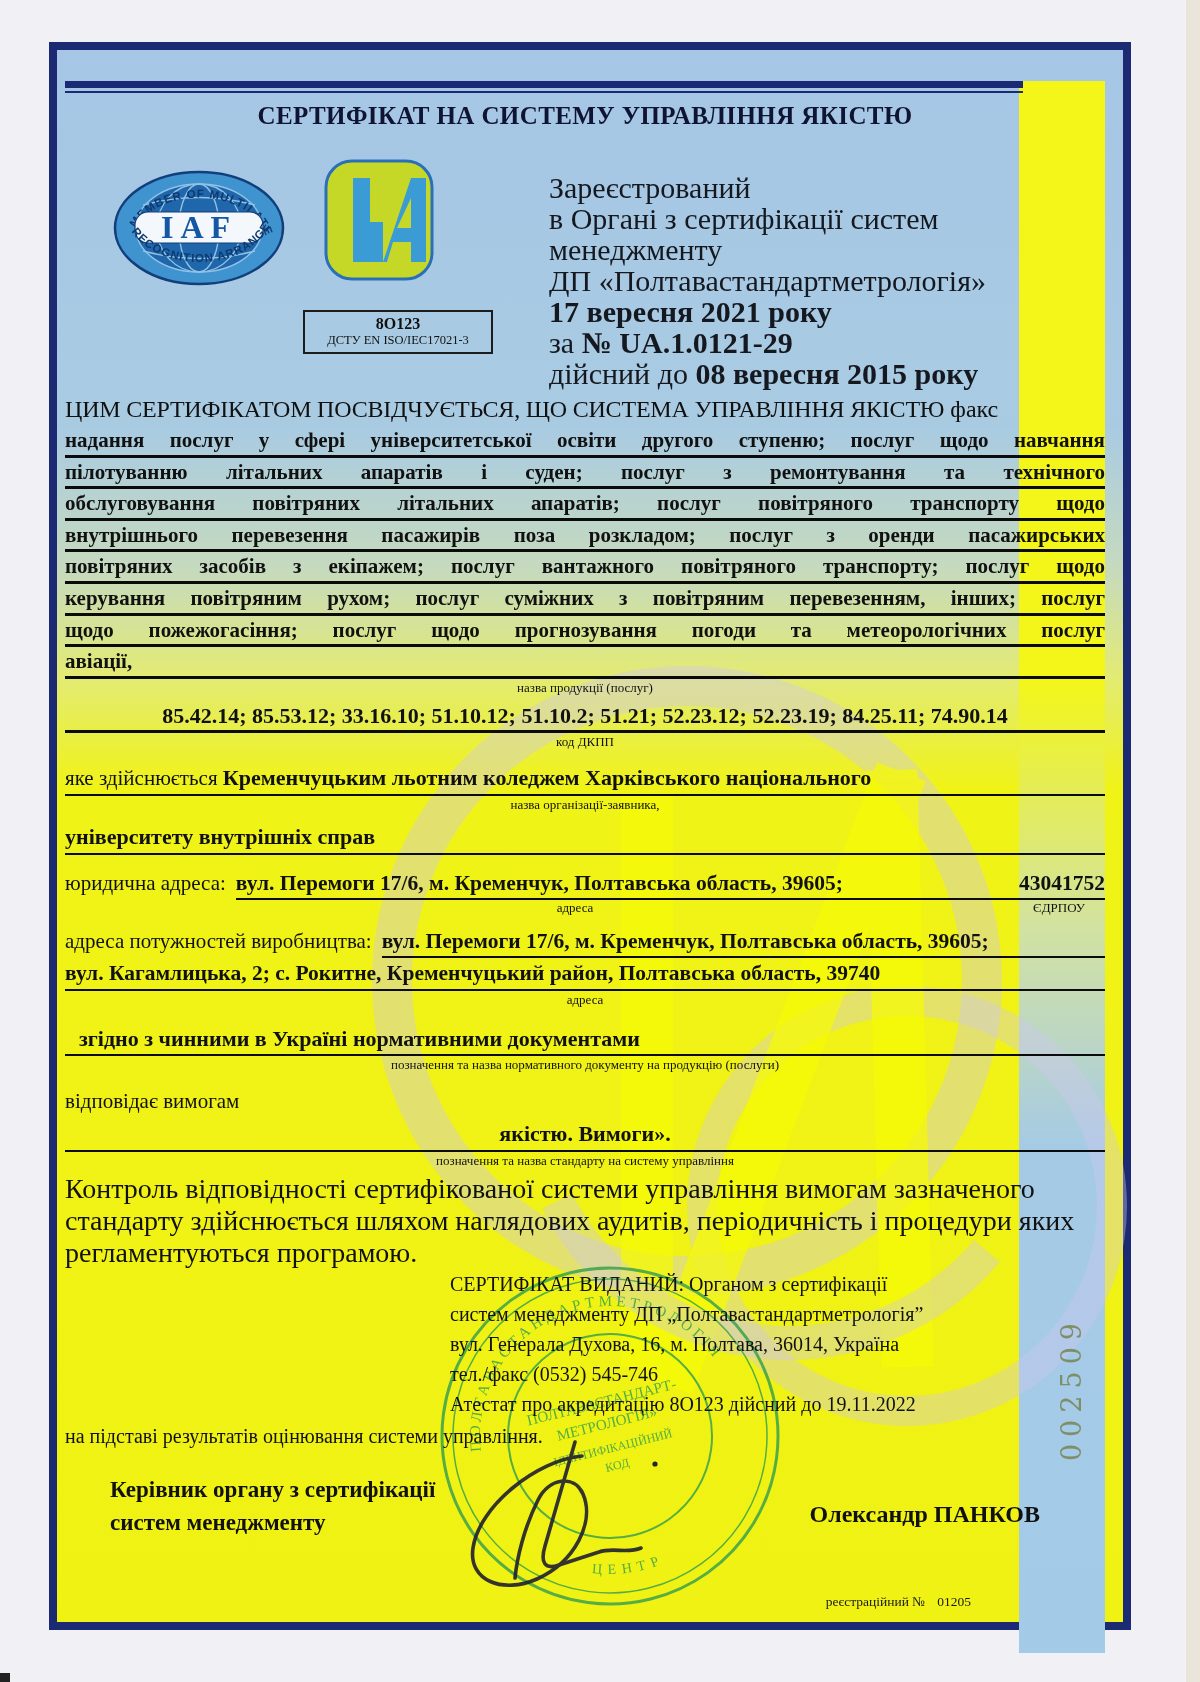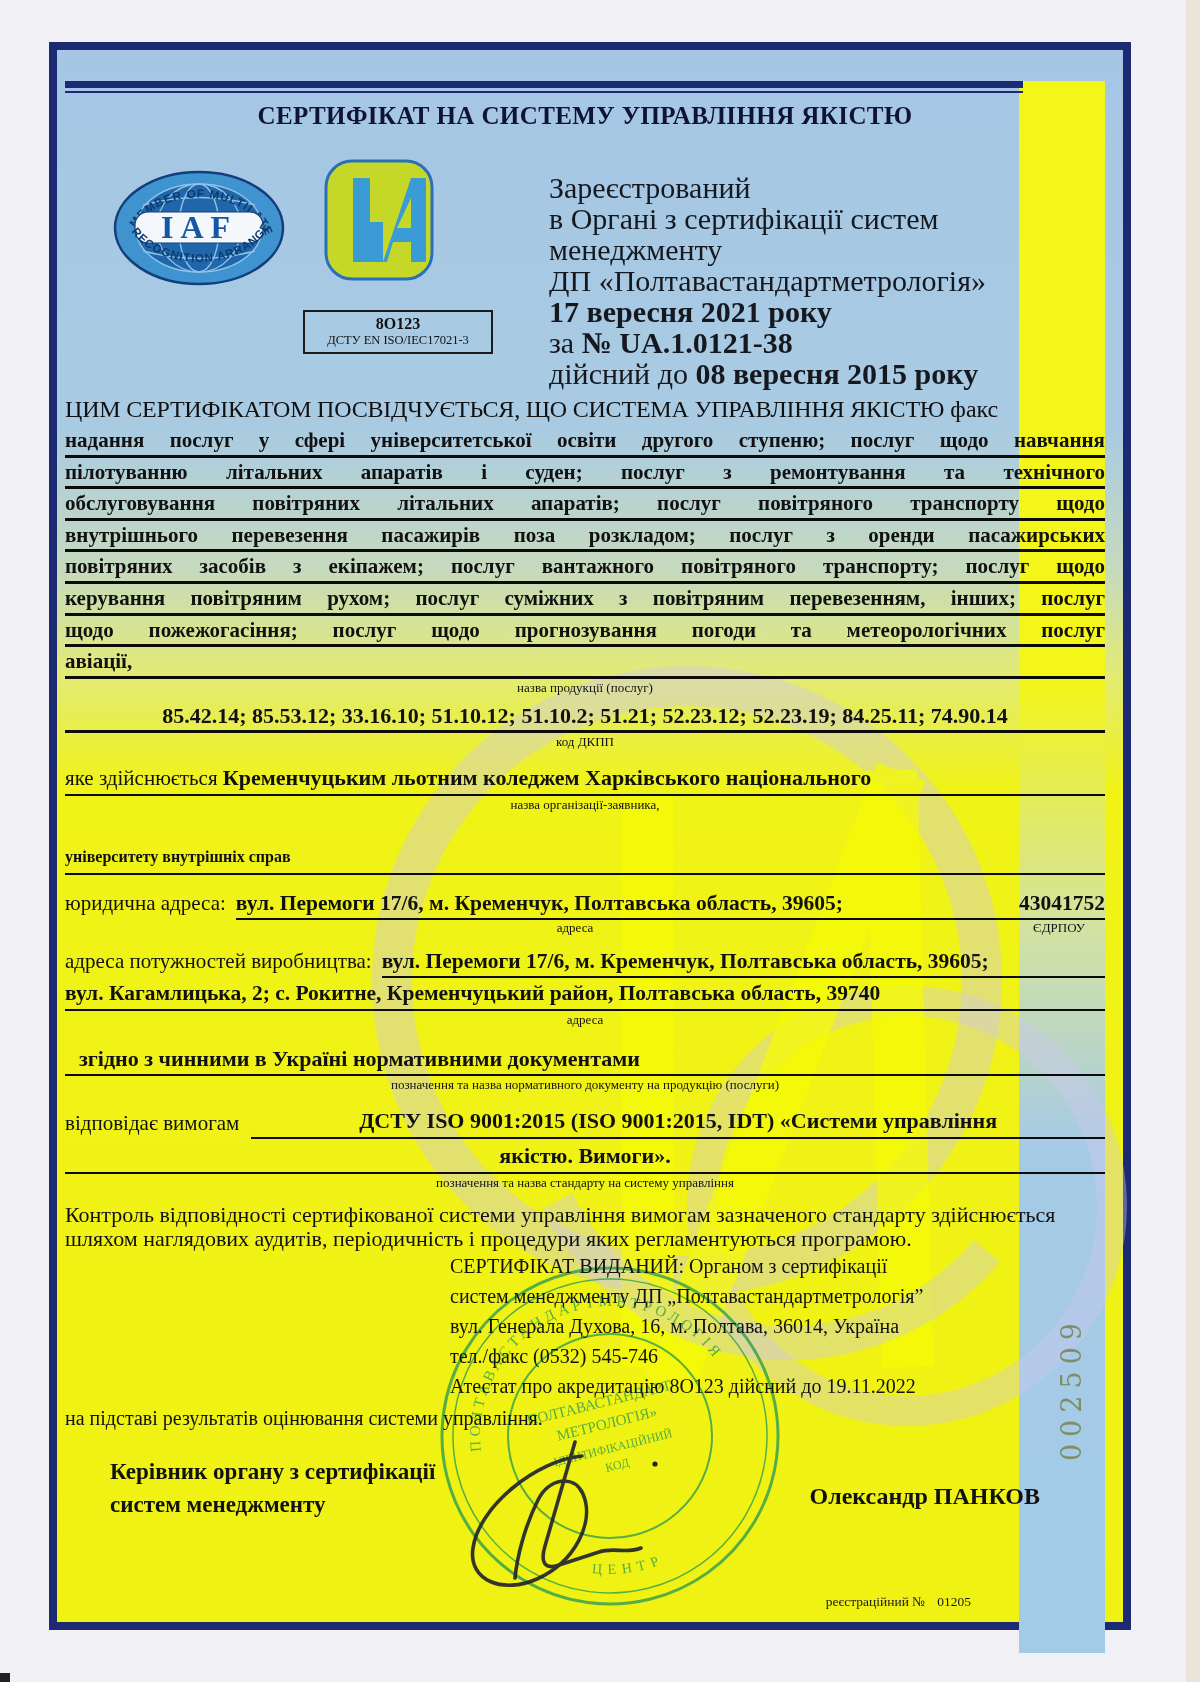--- a/index.html
+++ b/index.html
@@ -51,34 +51,34 @@
   .intro .caps{letter-spacing:-.2px;}
   .scope{font-weight:bold;font-size:21px;line-height:28.6px;border-bottom:3px solid #0b0b0b;
          text-align:justify;text-align-last:justify;}
   .scope.last{text-align-last:left;}
   .cap{font-size:13px;line-height:17px;text-align:center;}
   .codes{margin-top:5px;font-weight:bold;font-size:22px;line-height:29px;text-align:center;
          border-bottom:3px solid #0b0b0b;}
   .row-underl{border-bottom:2.5px solid #0b0b0b;}
   .org1{margin-top:12px;font-size:21px;line-height:31px;}
   .org1 .nm{font-weight:bold;font-size:22px;}
-  .org2{margin-top:28px;font-weight:bold;font-size:16px;line-height:32px;border-bottom:2.5px solid #0b0b0b;}
+  .org2{margin-top:8px;font-weight:bold;font-size:22px;line-height:32px;border-bottom:2.5px solid #0b0b0b;}
   .addr-row{margin-top:13px;display:flex;align-items:flex-start;font-size:21px;line-height:30px;}
   .addr-row .lbl{white-space:nowrap;padding-right:10px;}
   .addr-row .val{flex:1;display:flex;justify-content:space-between;border-bottom:2.5px solid #0b0b0b;font-weight:bold;font-size:21.5px;}
   .caprow{position:relative;height:17px;font-size:13px;}
   .caprow .c1{position:absolute;left:180px;right:200px;text-align:center;}
   .caprow .c2{position:absolute;right:20px;}
   .prod2{font-weight:bold;font-size:21.5px;line-height:31px;border-bottom:2.5px solid #0b0b0b;}
   .norm{margin-top:15px;border-bottom:2.5px solid #0b0b0b;font-weight:bold;font-size:22px;line-height:31px;padding-left:14px;}
   .std-row{margin-top:12px;display:flex;align-items:flex-end;font-size:21px;line-height:32px;}
   .std-row .lbl{white-space:nowrap;padding-right:12px;}
   .std-row .val{flex:1;text-align:center;font-weight:bold;font-size:22px;border-bottom:2.5px solid #0b0b0b;}
   .std2{font-weight:bold;font-size:22px;line-height:33px;text-align:center;border-bottom:2.5px solid #0b0b0b;}
-  .control{margin-top:12px;font-size:22px;line-height:24px;}
+  .control{margin-top:4px;font-size:28px;line-height:32px;}
   .issued{margin-left:385px;font-size:20px;line-height:30px;}
   .basis{font-size:20px;line-height:30px;margin-top:2px;}
   .sig-row{position:relative;margin-top:22px;height:90px;}
   .sig-role{position:absolute;left:45px;top:0;font-weight:bold;font-size:23px;line-height:33px;}
   .sig-name{position:absolute;right:65px;top:28px;font-weight:bold;font-size:24px;}
   .footer-reg{position:absolute;right:152px;top:1513px;z-index:4;font-size:13.5px;color:#1a1a1a;}
   .footer-reg .num{margin-left:12px;}
 </style>
 </head>
 <body>
@@ -186,21 +186,21 @@
         <div class="accr-box">
           <div class="l1">8О123</div>
           <div class="l2">ДСТУ EN ISO/IEC17021-3</div>
         </div>
 
         <div class="regblock">
           <div>Зареєстрований</div>
           <div>в Органі з сертифікації систем менеджменту</div>
           <div>ДП «Полтавастандартметрологія»</div>
           <div class="b">17 вересня 2021 року</div>
-          <div><span>за </span><span class="b">№ UA.1.0121-38</span></div>
+          <div><span>за </span><span class="b">№ UA.1.0121-29</span></div>
           <div><span>дійсний до </span><span class="b">08 вересня 2015 року</span></div>
         </div>
       </div>
 
       <div class="statement">
         <div class="intro">
           <span class="caps">ЦИМ СЕРТИФІКАТОМ ПОСВІДЧУЄТЬСЯ, ЩО СИСТЕМА УПРАВЛІННЯ ЯКІСТЮ</span>
           <span>факс</span>
         </div>
         <div class="scope">надання послуг у сфері університетської освіти другого ступеню; послуг щодо навчання</div>
@@ -242,21 +242,20 @@
           </span>
         </div>
         <div class="prod2">вул. Кагамлицька, 2; с. Рокитне, Кременчуцький район, Полтавська область, 39740</div>
         <div class="cap">адреса</div>
 
         <div class="norm">згідно з чинними в Україні нормативними документами</div>
         <div class="cap">позначення та назва нормативного документу на продукцію (послуги)</div>
 
         <div class="std-row">
           <span class="lbl">відповідає вимогам</span>
-          <span class="val">ДСТУ ISO 9001:2015 (ISO 9001:2015, IDT) «Системи управління</span>
         </div>
         <div class="std2">якістю. Вимоги».</div>
         <div class="cap">позначення та назва стандарту на систему управління</div>
 
         <div class="control">Контроль відповідності сертифікованої системи управління вимогам зазначеного стандарту здійснюється шляхом наглядових аудитів, періодичність і процедури яких регламентуються програмою.</div>
 
         <div class="issued">
           <div>СЕРТИФІКАТ ВИДАНИЙ: Органом з сертифікації</div>
           <div>систем менеджменту ДП „Полтавастандартметрологія”</div>
           <div>вул. Генерала Духова, 16, м. Полтава, 36014, Україна</div>

